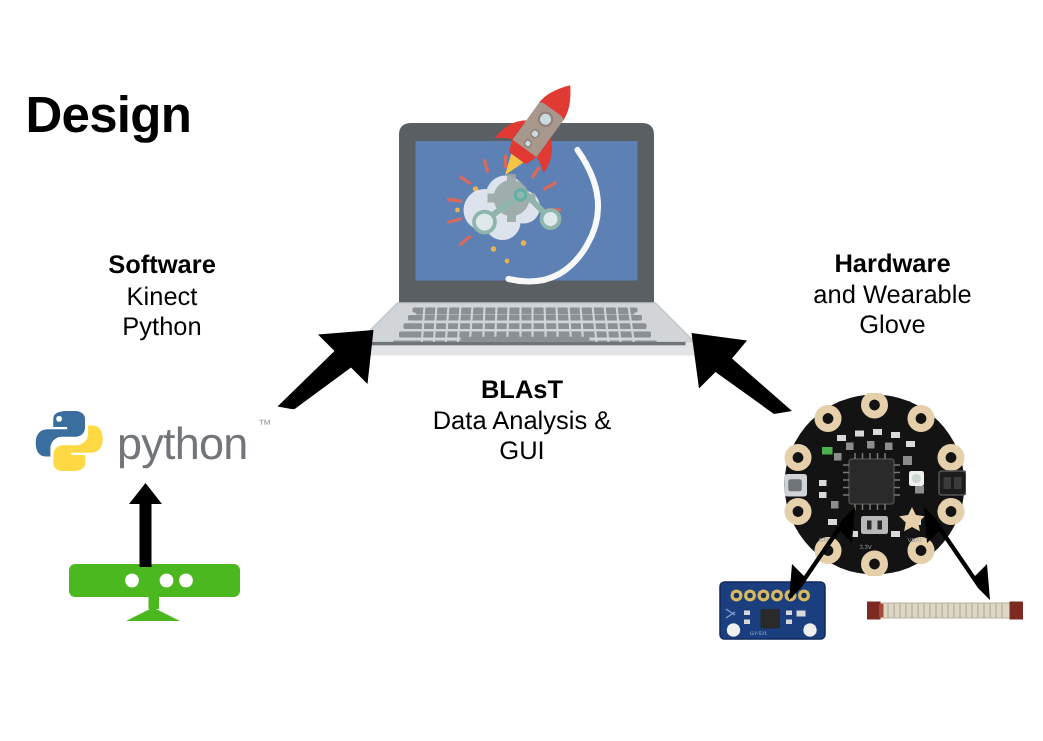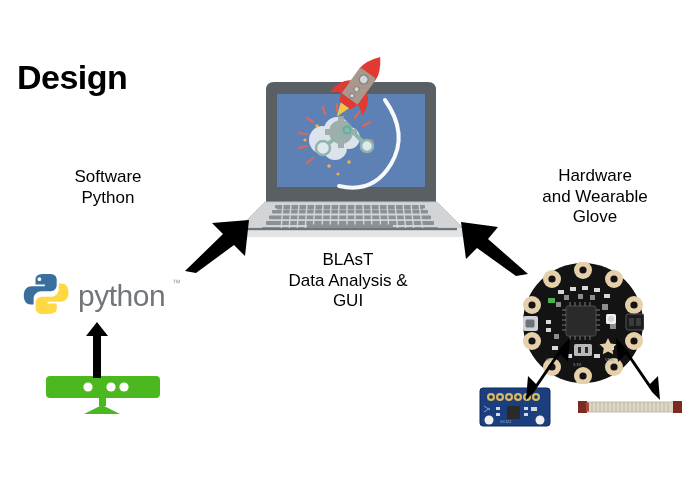--- a/index.html
+++ b/index.html
@@ -7,21 +7,21 @@
        font-family:"Liberation Sans",sans-serif;color:#000;}
 
   .slide{position:absolute;inset:0;background:#ffffff;}
 
   
   #title{position:absolute;left:17px;top:60px;font-size:34px;font-weight:bold;
          letter-spacing:-0.5px;line-height:1;}
 
   
   .txtblock{position:absolute;text-align:center;line-height:1.22;font-size:17px;}
-  .txtblock .hd{font-weight:normal;display:block;}
+  .txtblock .hd{font-weight:bold;display:block;}
   .txtblock .bd{display:block;font-weight:normal;}
 
   #sw-text{left:28px;top:167px;width:160px;}
   #hw-text{left:512px;top:166px;width:166px;}
   #center-text{left:248px;top:250px;width:200px;}
 
   
   #laptop{position:absolute;left:237px;top:78px;width:228px;height:165px;}
 
   
@@ -52,20 +52,21 @@
 </style>
 </head>
 <body>
 
 <div class="slide">
 
   <div id="title">Design</div>
 
   <div id="sw-text" class="txtblock">
     <span class="hd">Software</span>
+    <span class="bd">Kinect</span>
     <span class="bd">Python</span>
   </div>
 
   <div id="center-text" class="txtblock">
     <span class="hd">BLAsT</span>
     <span class="bd">Data Analysis &amp;</span>
     <span class="bd">GUI</span>
   </div>
 
   <div id="hw-text" class="txtblock">

